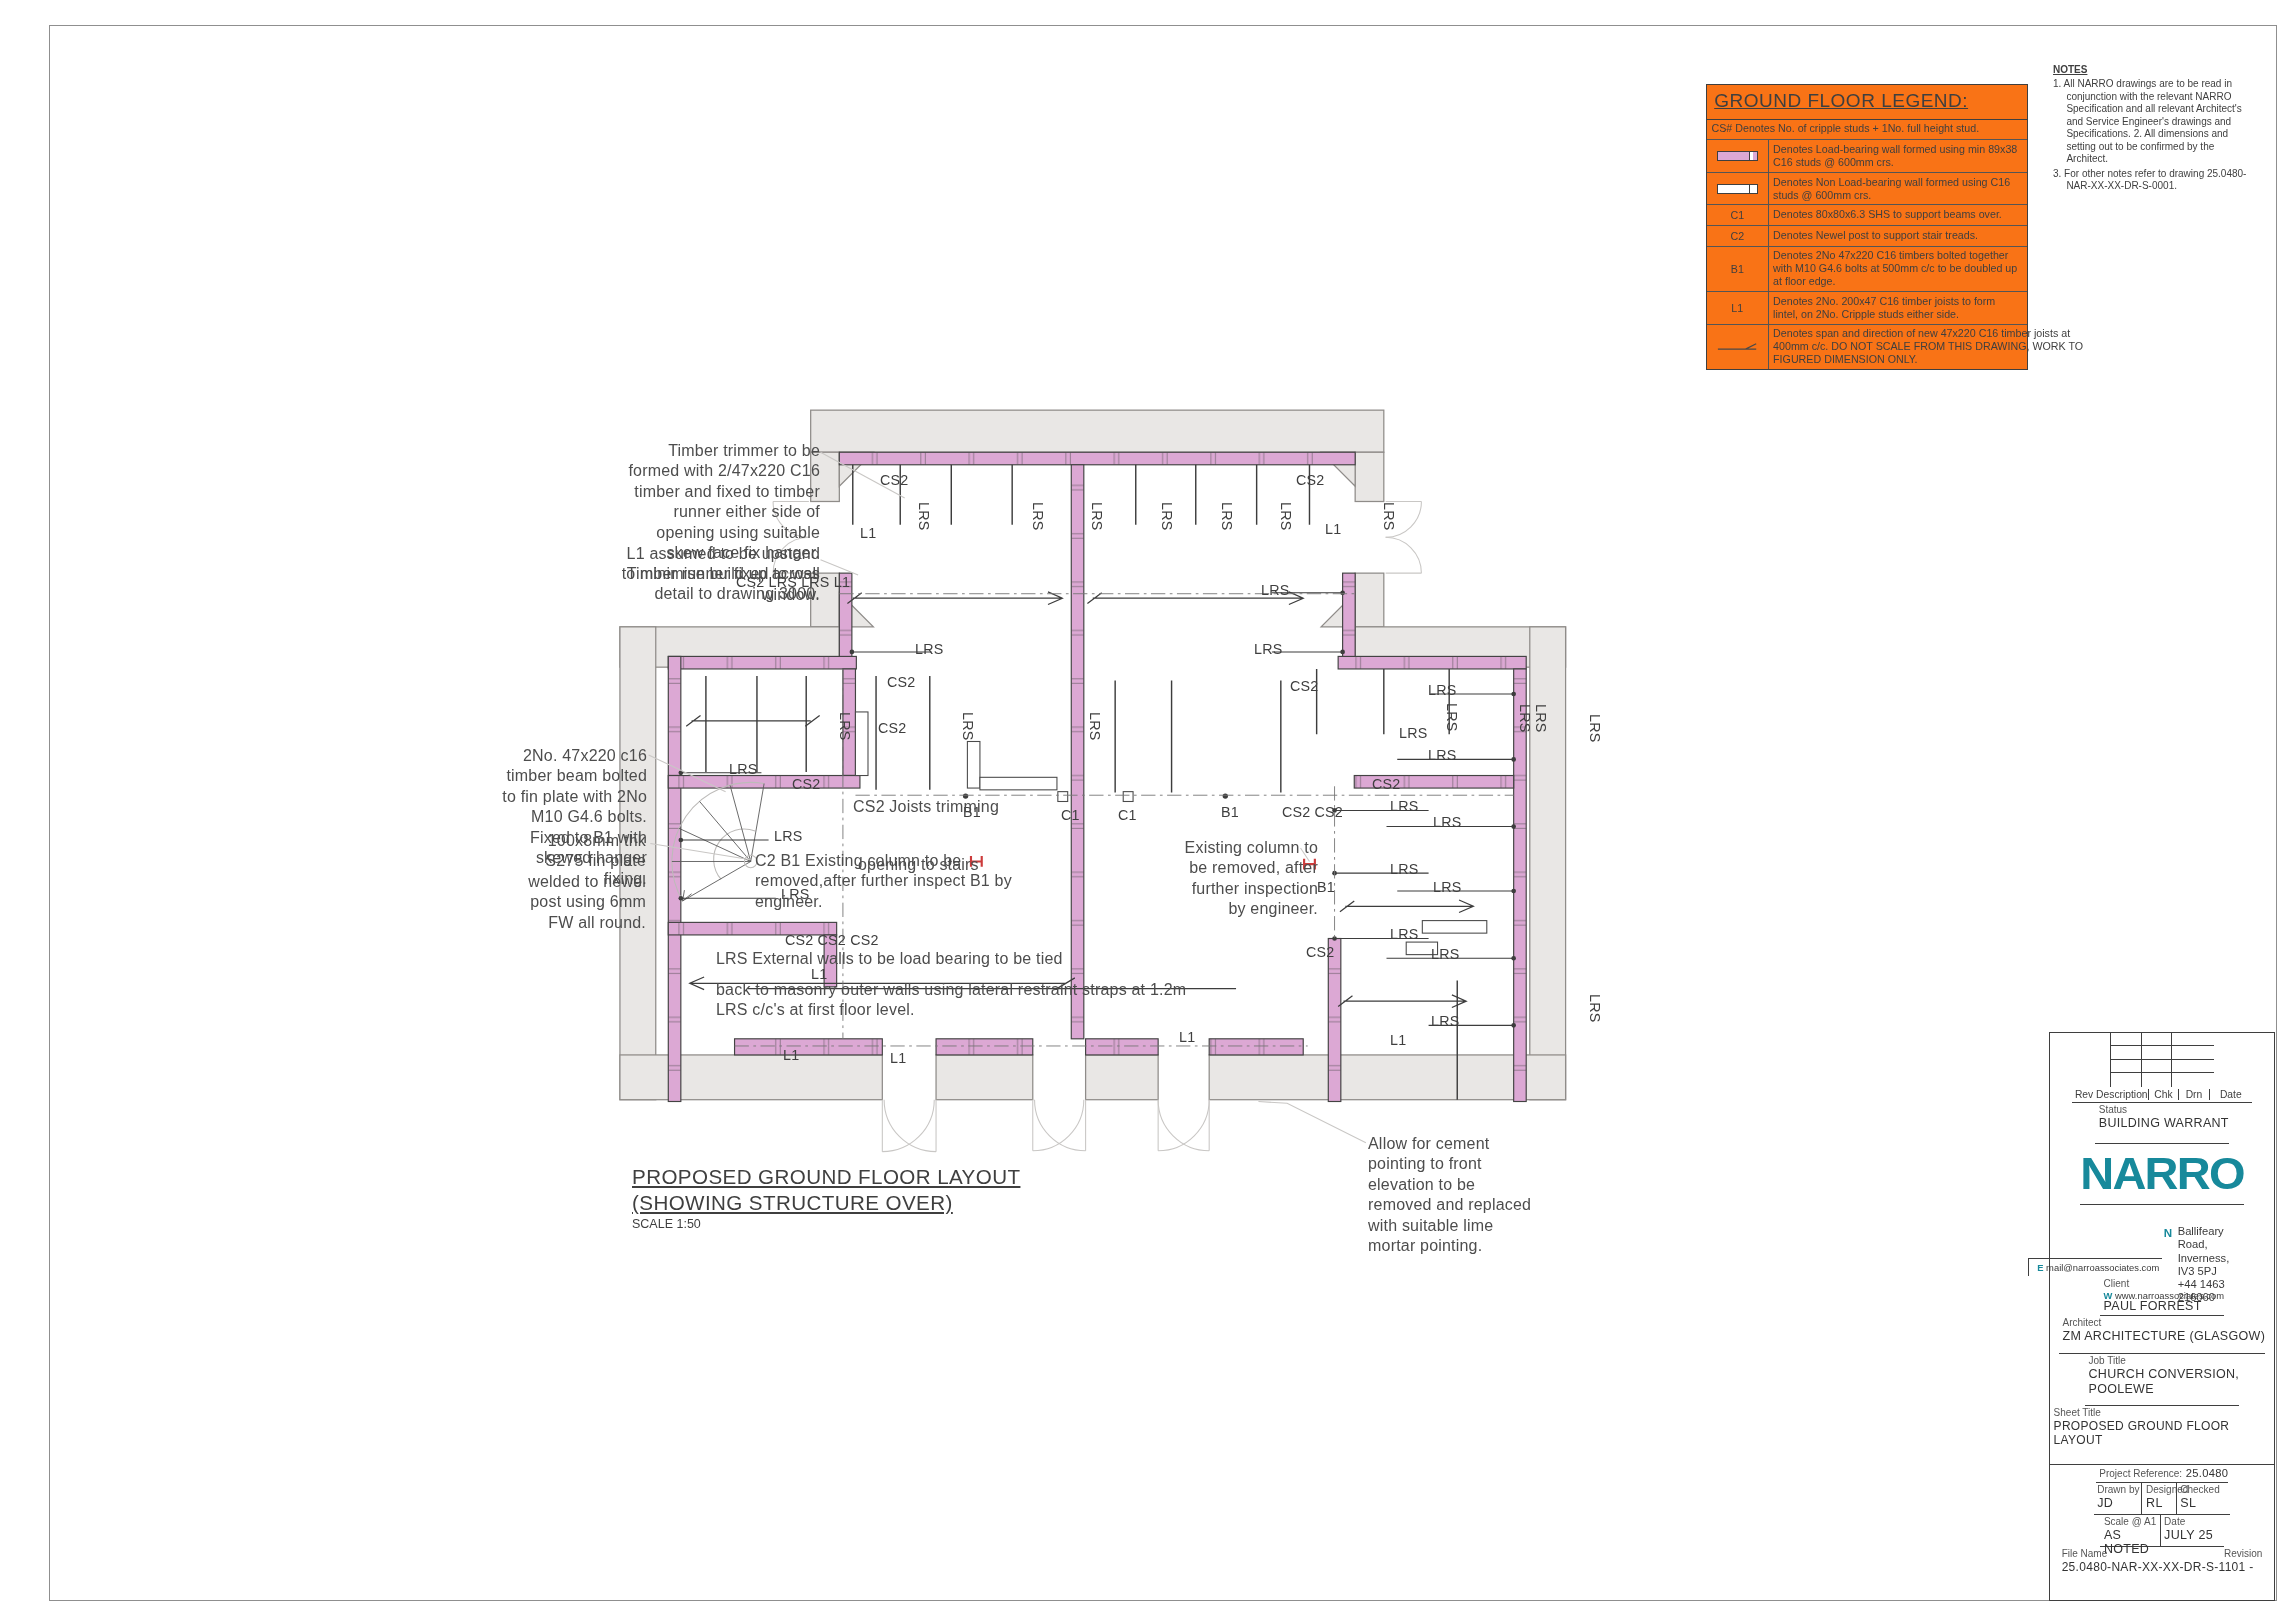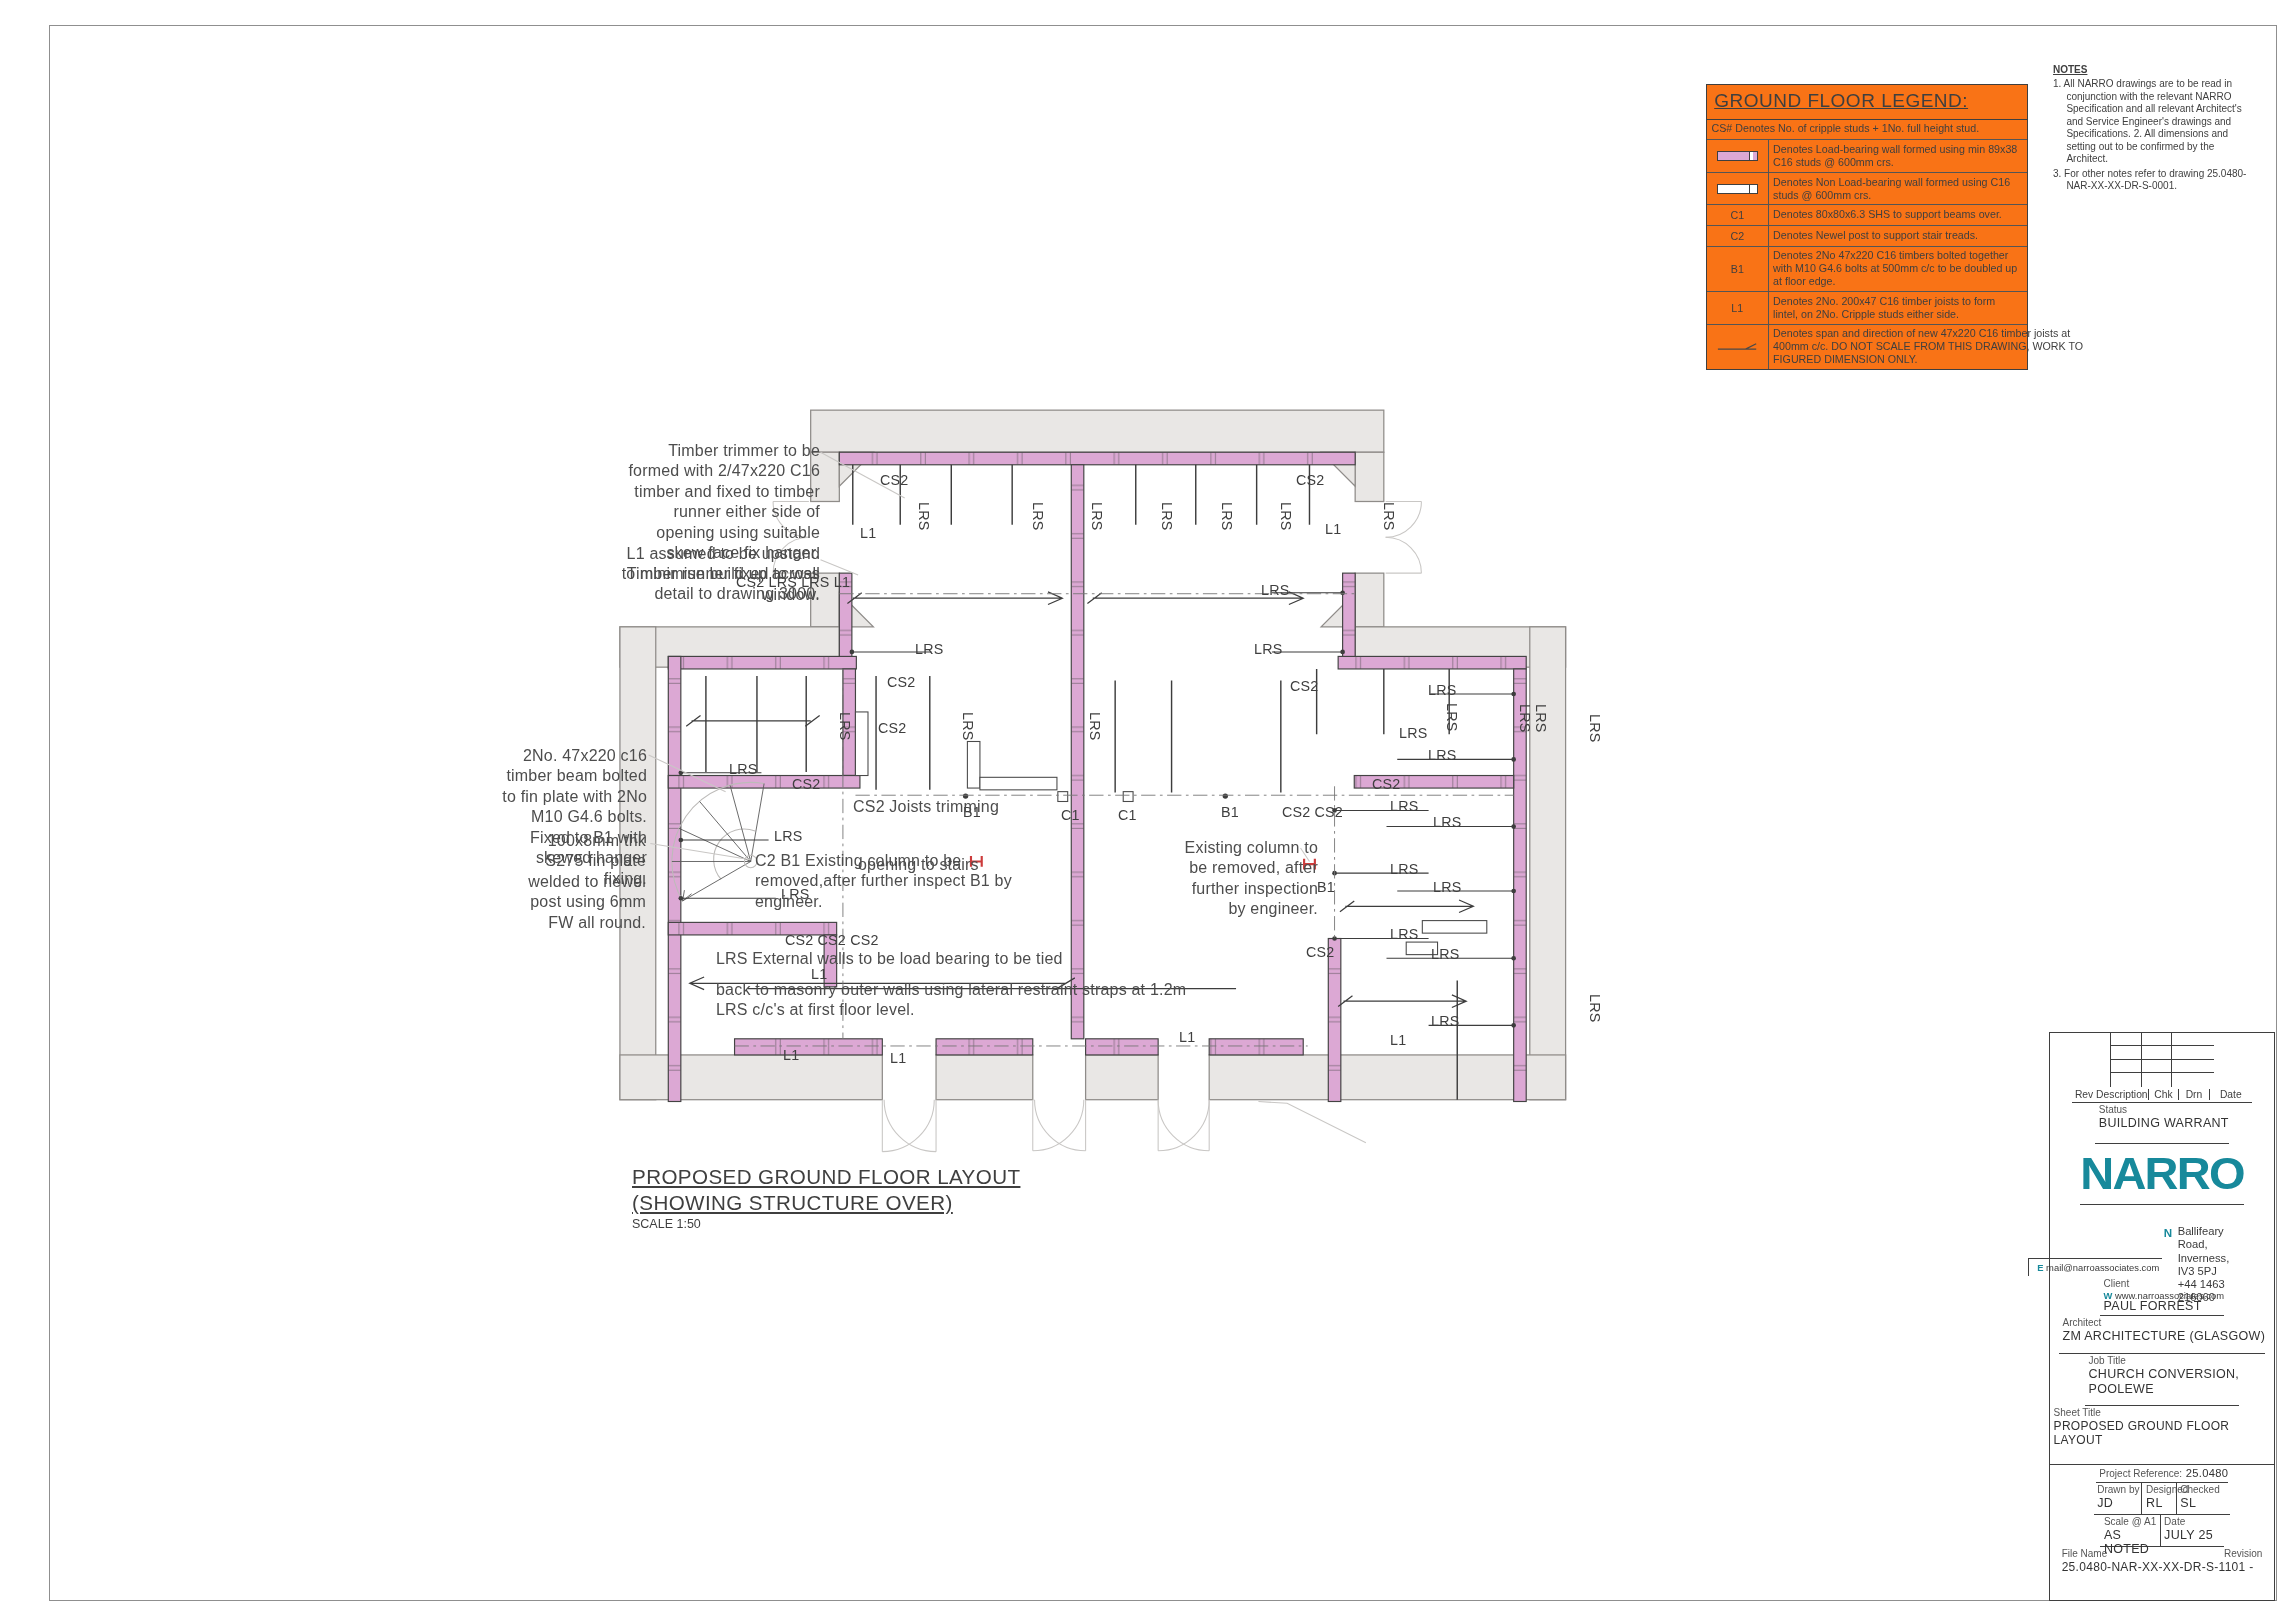--- a/index.html
+++ b/index.html
@@ -332,20 +332,21 @@
     <div class="annot" style="left: 618px; top: 441px; width: 202px; text-align: right;">Timber trimmer to be formed with 2/47x220 C16 timber and fixed to timber runner either side of opening using suitable skew face fix hanger. Timber runner fixed to wall detail to drawing 3000.</div>
     <div class="annot" style="left: 618px; top: 544px; width: 202px; text-align: right;">L1 assumed to be upstand to minimise build up across window.</div>
     <div class="annot" style="left: 493px; top: 746px; width: 154px; text-align: right;">2No. 47x220 c16 timber beam bolted to fin plate with 2No M10 G4.6 bolts. Fixed to B1 with skewed hanger fixing.</div>
     <div class="annot" style="left: 521px; top: 831px; width: 125px; text-align: right;">100x8mm thk S275 fin plate welded to newel post using 6mm FW all round.</div>
     <div class="annot" style="left: 853px; top: 797px; width: 179px; text-align: left;">CS2 Joists trimming</div>
     <div class="annot" style="left: 858px; top: 828px; width: 179px; text-align: left; margin-top: 27px;">opening to stairs</div>
     <div class="annot" style="left: 755px; top: 851px; width: 296px; text-align: left;">C2 B1 Existing column to be removed,after further inspect B1 by engineer.</div>
     <div class="annot" style="left: 1173px; top: 838px; width: 145px; text-align: right;">Existing column to be removed, after further inspection by engineer.</div>
     <div class="annot" style="left: 716px; top: 949px; width: 421px; text-align: left;">LRS External walls to be load bearing to be tied</div>
     <div class="annot" style="left: 716px; top: 980px; width: 484px; text-align: left;">back to masonry outer walls using lateral restraint straps at 1.2m LRS c/c's at first floor level.</div>
+    <div class="annot" style="left: 1368px; top: 1134px; width: 175px; text-align: left;">Allow for cement pointing to front elevation to be removed and replaced with suitable lime mortar pointing.</div>
   </div>
 
 <div class="legend">
   <div class="legend-title">GROUND FLOOR LEGEND:</div>
   <div id="legend-rows">
       <div class="lrow full">
         <div class="ltext">CS# Denotes No. of cripple studs + 1No. full height stud.</div>
       </div>
       <div class="lrow">
         <div class="lsym">

